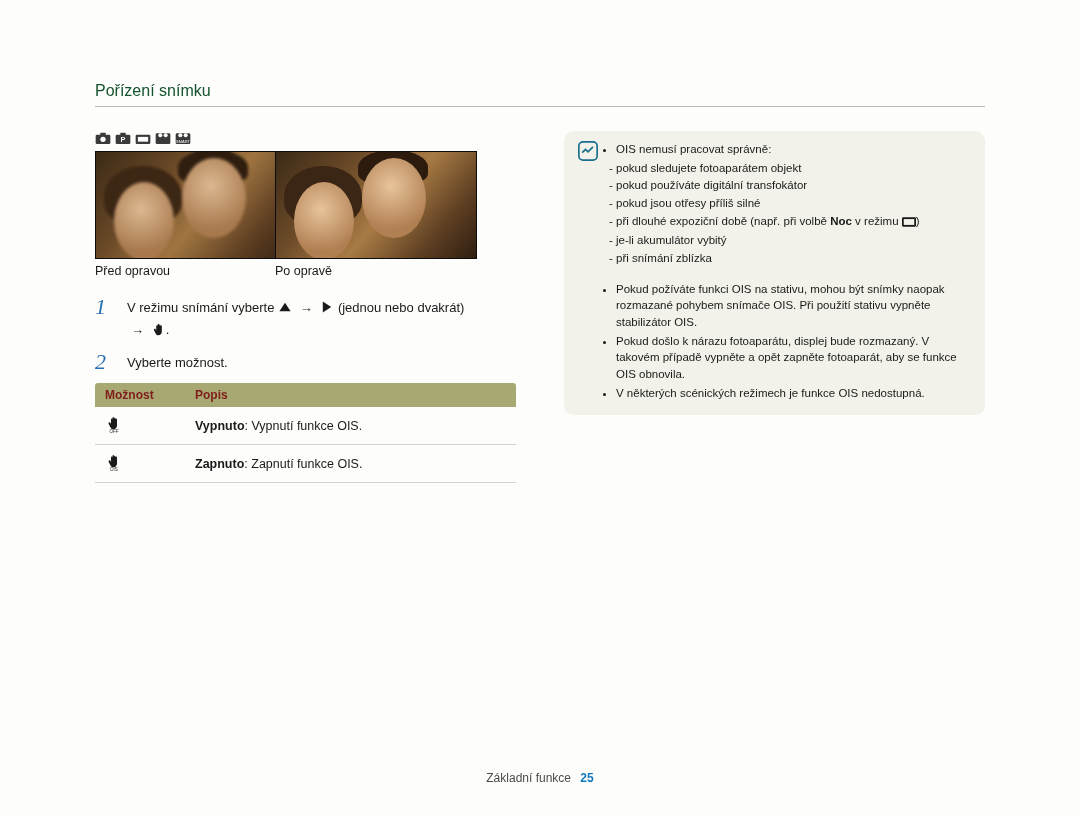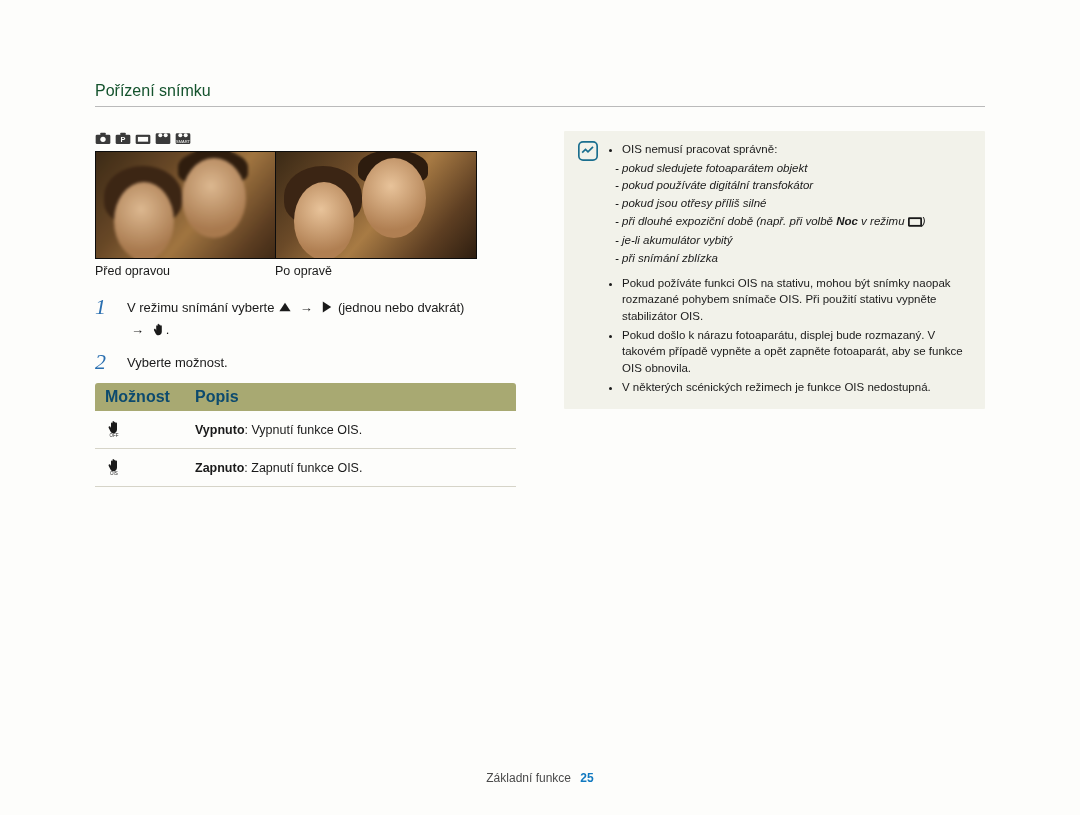--- a/index.html
+++ b/index.html
@@ -91,49 +91,49 @@
   .step { display:flex; align-items:flex-start; gap:14px; margin-bottom: 10px; }
   .step-num { font-family: Georgia, 'Times New Roman', serif; font-style: italic; font-size: 22px; color:#2a6fb0; line-height:1; width:18px; }
   .step-body { padding-top:2px; line-height:1.5; }
   .inline-icon { display:inline-block; vertical-align:-2px; }
   .inline-icon svg { width:14px; height:14px; fill:#1a1a1a; }
   .arrow { font-weight:bold; padding:0 4px; }
 
   .opt-table { width:100%; border-collapse:collapse; margin-top:4px; }
   .opt-table thead th {
     background:#a8a972;
-    color:#0c4a6e;
+    color:#7f1d1d;
     font-weight:bold;
-    font-size:16px;
+    font-size:12px;
     text-align:left;
     padding:5px 10px;
   }
   .opt-table thead th:first-child { border-top-left-radius:3px; width:70px; }
   .opt-table thead th:last-child { border-top-right-radius:3px; }
   .opt-table tbody td { padding:8px 10px; font-size:12.5px; border-bottom:1px solid #d6d4c8; vertical-align:middle; }
   .opt-table tbody tr:last-child td { border-bottom:1px solid #d6d4c8; }
   .hand-ic { width:18px; height:18px; }
 
   
   .note {
     background:#f2f2ea;
-    border-radius:1px;
+    border-radius:10px;
     padding:10px 14px 12px 14px;
     display:flex;
-    gap:10px;
+    gap:4px;
     font-size:11.5px;
     line-height:1.45;
   }
   .note-icon {
     flex:0 0 auto;
   }
   .note-icon svg { width:20px; height:20px; }
   .note ul { margin:0; padding-left:14px; }
   .note ul li { margin-bottom:2px; }
-  .note .sub { margin:0 0 8px 0; padding-left:14px;font-style:italic; }
+  .note .sub { margin:0 0 14px 0; padding-left:14px; }
   .note .sub li { list-style-type:"- "; margin-bottom:1px; }
   .mini-mode { display:inline-block; vertical-align:-2px; }
   .mini-mode svg { width:14px; height:10px; fill:#1a1a1a; }
 
   .footer {
     position:absolute;
     bottom:30px;
     left:0; right:0;
     text-align:center;
     font-size:12px;

